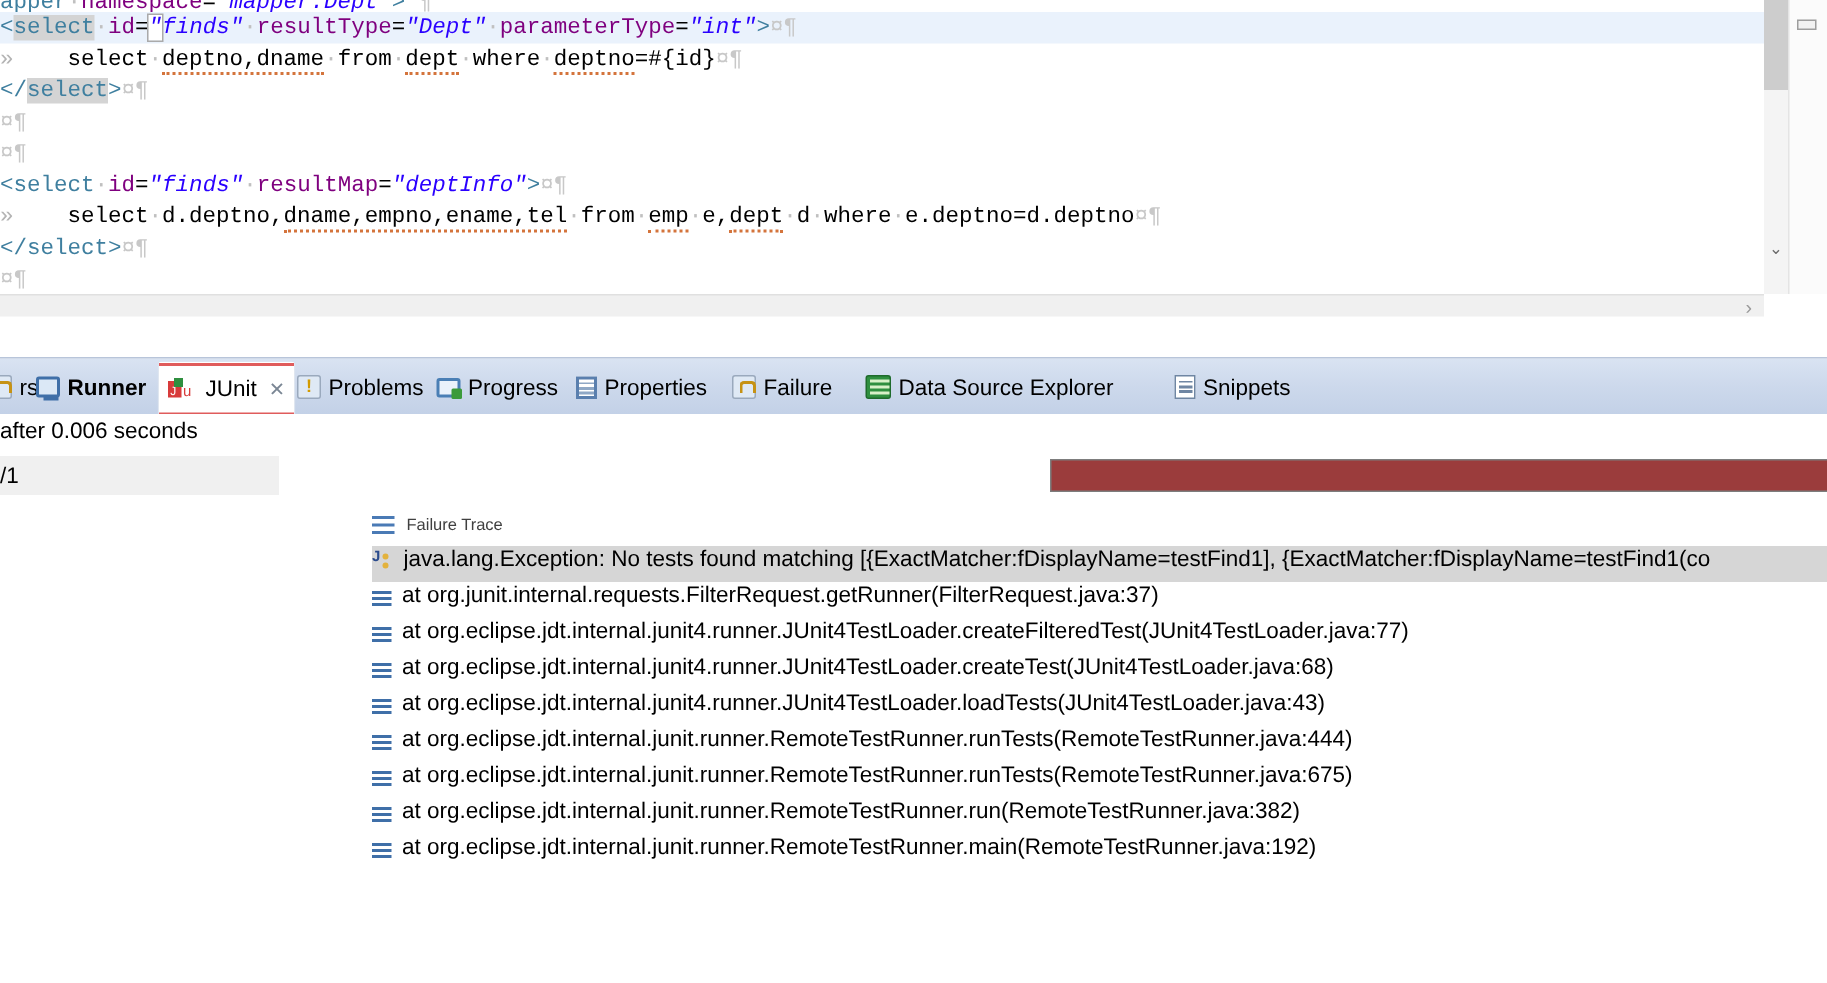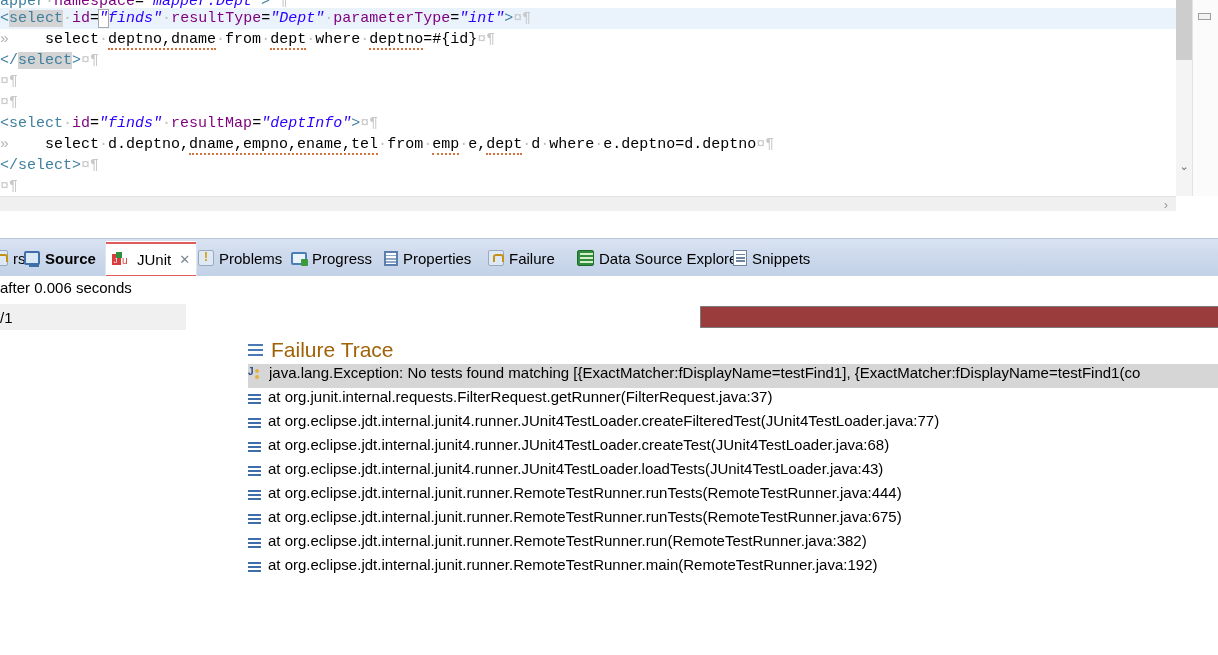--- a/index.html
+++ b/index.html
@@ -180,21 +180,21 @@
   }
 
   
   .ft-panel {
     position: absolute; left: 248px; top: 62px; width: 970px; height: 317px;
     background: #ffffff;
   }
   .ft-header {
     position: absolute; left: 0; top: 0; height: 24px;
     display: flex; align-items: center; gap: 8px;
-    font-size: 21px; color: #a16207; text-align: right;
+    font-size: 11px; color: #404040; text-align: right;
   }
   .hamburger { width: 15px; height: 12px; position: relative; flex: none; }
   .hamburger i {
     position: absolute; left: 0; width: 15px; height: 2px; background: #4a7ab5;
   }
   .hamburger i:nth-child(1){ top: 0; }
   .hamburger i:nth-child(2){ top: 5px; }
   .hamburger i:nth-child(3){ top: 10px; }
 
   .trace-list { position: absolute; left: 0; top: 26px; width: 970px; }
@@ -257,21 +257,21 @@
 
   <div class="viewbar">
 
     <div class="vtab" style="left:-14px">
       <span class="ic ic-marker"></span>
       <span class="tabtext">rs</span>
     </div>
 
     <div class="vtab bold" style="left:18px">
       <span class="ic ic-console"></span>
-      <span class="tabtext">Source</span>
+      <span class="tabtext">Runner</span>
     </div>
 
     <div class="vtab active" style="left:105px">
       <span class="ic ic-junit">
         <svg width="20" height="16" viewBox="0 0 20 16">
           <rect x="0" y="2" width="9" height="11" fill="#d83b3b"></rect>
           <text x="1.5" y="11" font-size="8" fill="#ffffff" font-family="Liberation Sans,sans-serif">J</text>
           <rect x="4" y="0" width="6" height="6" fill="#2f8f3f"></rect>
           <text x="10" y="12" font-size="10" fill="#d83b3b" font-family="Liberation Sans,sans-serif">u</text>
         </svg>
@@ -298,21 +298,21 @@
     <div class="vtab" style="left:482px">
       <span class="ic ic-marker"></span>
       <span class="tabtext">Failure</span>
     </div>
 
     <div class="vtab" style="left:571px">
       <span class="ic ic-ds"></span>
       <span class="tabtext">Data Source Explorer</span>
     </div>
 
-    <div class="vtab" style="left:727px">
+    <div class="vtab" style="left:777px">
       <span class="ic ic-snip"></span>
       <span class="tabtext">Snippets</span>
     </div>
 
     <div class="vtoolbar" style="left:1044px">
       <span>
         <svg width="17" height="19" viewBox="0 0 17 19">
             <path d="M8.5 18 L2 9 L6 9 L6 1 L11 1 L11 9 L15 9 Z" fill="#f5c518" stroke="#b98c00" stroke-width="1"></path>
           </svg>
       </span>

